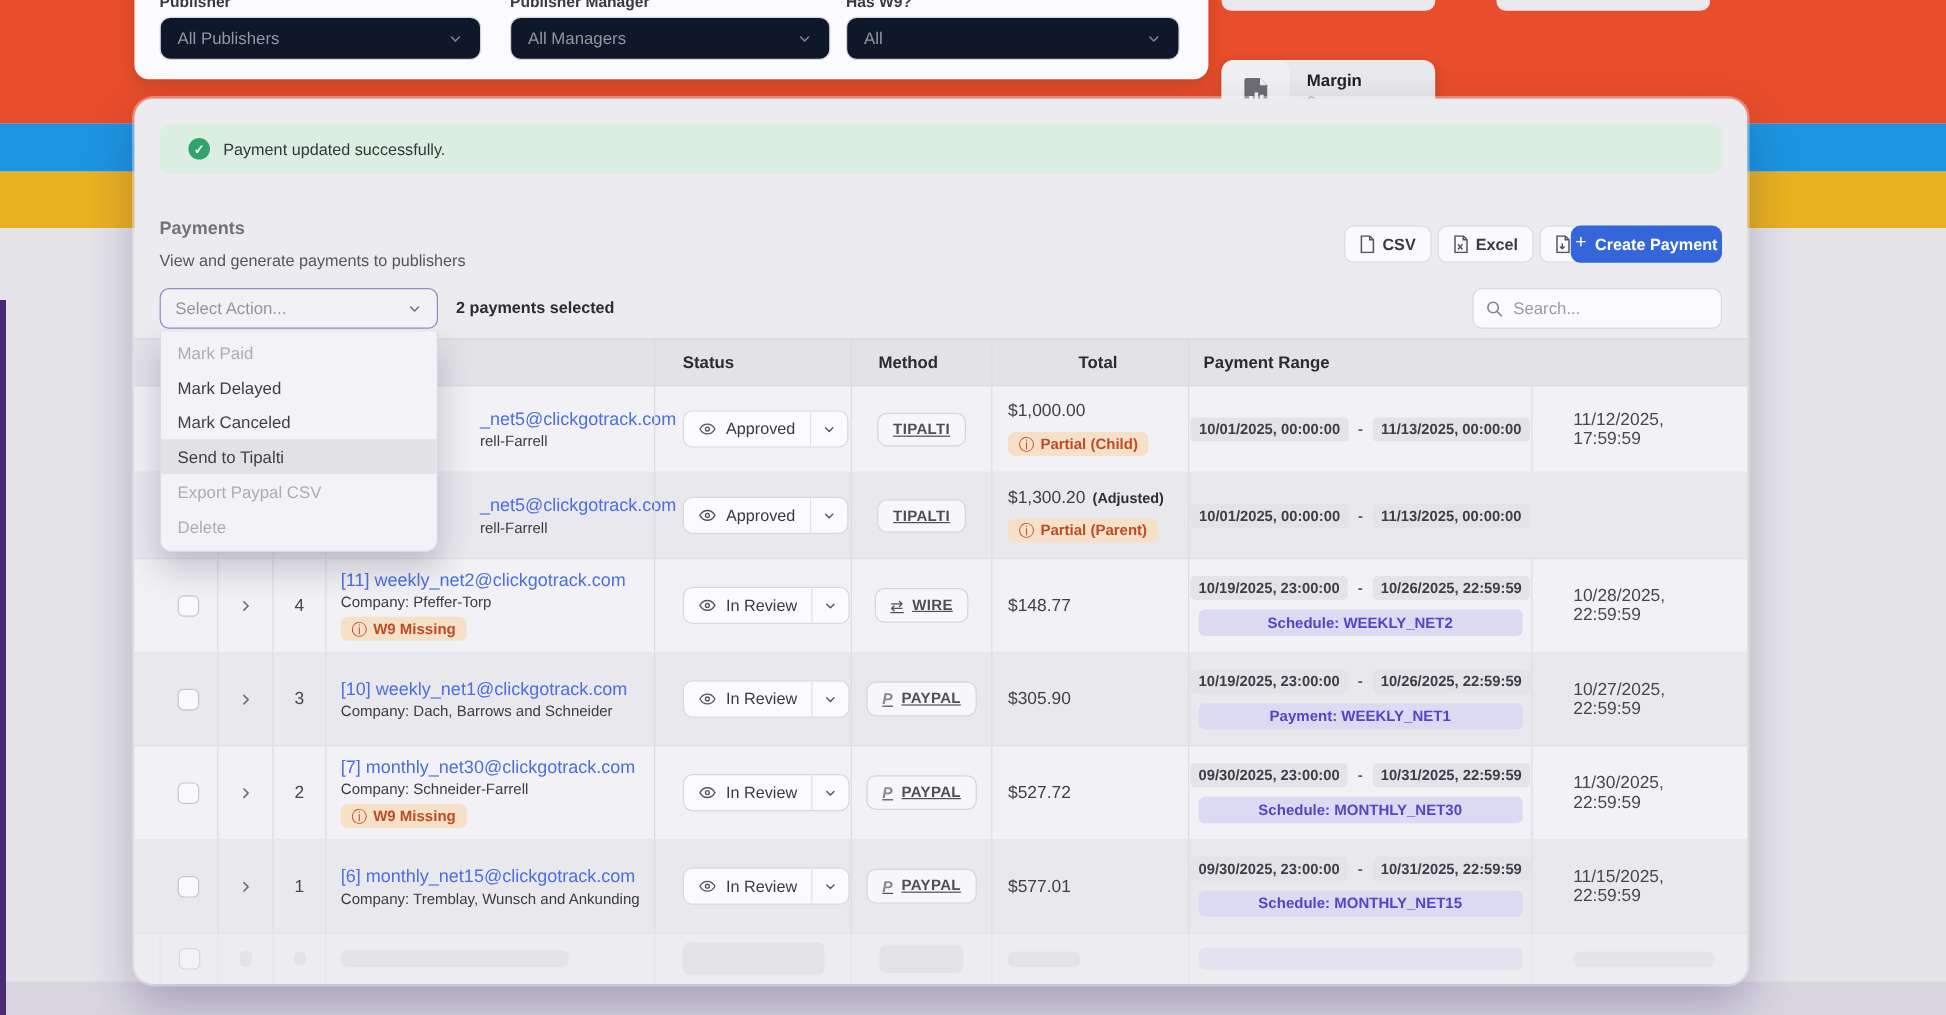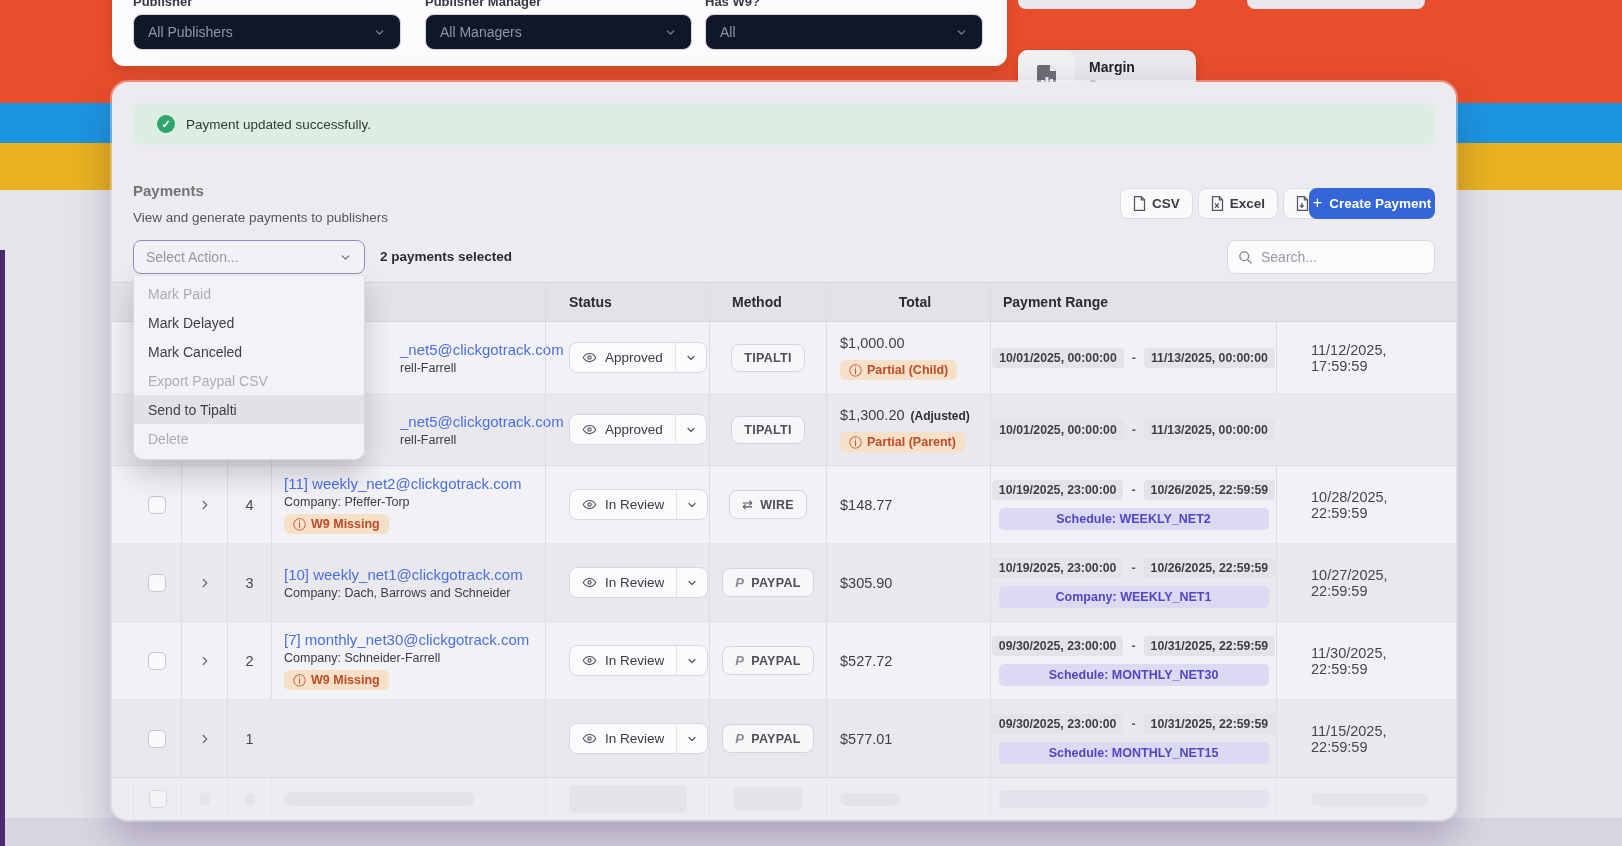--- a/index.html
+++ b/index.html
@@ -120,23 +120,23 @@
     font-size:12.5px; font-weight:700; padding:3px 9px; border-radius:6px; margin-top:2px; }
   .info-i { font-size:13px; line-height:1; font-weight:400; }
 
   .status-btn { height:31px; background:#FBFAFC; border:1px solid #D9D8DD; border-radius:8px;
     display:flex; align-items:stretch; cursor:pointer; }
   .status-main { display:flex; align-items:center; gap:8px; padding:0 12px; font-size:13.5px;
     font-weight:500; color:#3A3A42; }
   .status-caret { width:31px; display:flex; align-items:center; justify-content:center;
     border-left:1px solid #E3E2E7; }
 
-  .method-chip { display:inline-flex; align-items:flex-end; gap:7px; border:1px solid #D6D5DB;
+  .method-chip { display:inline-flex; align-items:flex-start; gap:7px; border:1px solid #D6D5DB;
     background:#F7F6F9; border-radius:8px; padding:6px 12px; font-size:12.5px; font-weight:700;
-    color:#4E4E56; letter-spacing:.3px; white-space:nowrap; }
+    color:#4E4E56; letter-spacing:.3px; white-space:nowrap;text-decoration:underline; }
   .mi-wire { font-size:13px; color:#55555E; font-weight:400; }
   .mi-paypal { font-size:13px; color:#8A8A94; font-weight:700; font-style:italic; }
 
   .total-line { font-size:14.5px; color:#3F3F45; display:flex; align-items:baseline; }
   .total-note { font-size:12px; font-weight:700; color:#2E2E34; margin-left:6px; }
 
   .range-line { display:flex; align-items:center; gap:8px; }
   .date-chip { background:#E4E3E8; border-radius:4px; padding:3px 7px; font-size:12.3px; font-weight:700;
     color:#3E3E46; white-space:nowrap; }
   .dash { font-size:12.5px; font-weight:700; color:#5A5A62; }
@@ -538,21 +538,21 @@
 
       </span>
 
     </div>
     <div class="cell c-range">
       <span class="range-line">
         <span class="date-chip">10/19/2025, 23:00:00</span>
         <span class="dash">-</span>
         <span class="date-chip">10/26/2025, 22:59:59</span>
       </span>
-      <span class="sched-chip">Company: WEEKLY_NET1</span>
+      <span class="sched-chip">Payment: WEEKLY_NET1</span>
     </div>
     <div class="cell c-due">
               <span>10/27/2025, 22:59:59</span>
             </div>
   </div>
           <div class="trow shade-light">
     <div class="cell c-check">
               <span class="checkbox"></span>
             </div>
     <div class="cell c-expand">
@@ -623,20 +623,25 @@
     <div class="cell c-expand">
       <span class="expand-ic">
         <svg width="14" height="14" viewBox="0 0 24 24">
                   <path d="M9 6l6 6-6 6" stroke="#6F6F77" stroke-width="2.4" fill="none" stroke-linecap="round" stroke-linejoin="round"></path>
                 </svg>
       </span>
     </div>
     <div class="cell c-id">
               <span>1</span>
             </div>
+    <div class="cell c-pub">
+      <a class="email">[6] monthly_net15@clickgotrack.com</a>
+      <div class="company">Company: Tremblay, Wunsch and Ankunding</div>
+
+    </div>
     <div class="cell c-status">
       <div class="status-btn">
         <div class="status-main">
           <span>
             <svg width="15" height="15" viewBox="0 0 24 24">
                       <path d="M2 12s3.5-6.5 10-6.5S22 12 22 12s-3.5 6.5-10 6.5S2 12 2 12z" fill="none" stroke="#56565E" stroke-width="1.8"></path>
                       <circle cx="12" cy="12" r="2.6" fill="none" stroke="#56565E" stroke-width="1.8"></circle>
                     </svg>
           </span>
           <span>In Review</span>
@@ -709,24 +714,24 @@
     <div class="action-menu" id="action-menu">
         <div class="menu-item disabled">
           <span>Mark Paid</span>
         </div>
         <div class="menu-item">
           <span>Mark Delayed</span>
         </div>
         <div class="menu-item">
           <span>Mark Canceled</span>
         </div>
+        <div class="menu-item highlight">
+          <span>Send to Tipalti</span>
+        </div>
         <div class="menu-item disabled">
           <span>Export Paypal CSV</span>
         </div>
-        <div class="menu-item highlight">
-          <span>Send to Tipalti</span>
-        </div>
         <div class="menu-item disabled">
           <span>Delete</span>
         </div>
       </div>
   </div>
 </div>
 
 </body></html>

